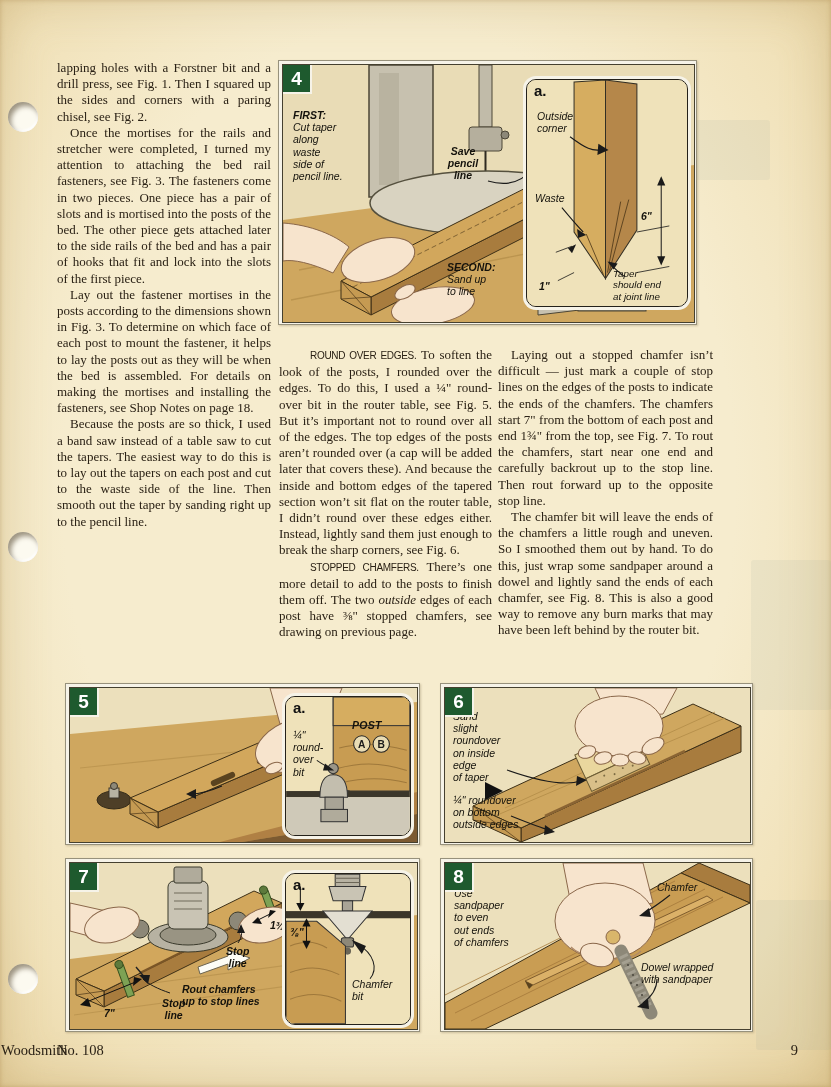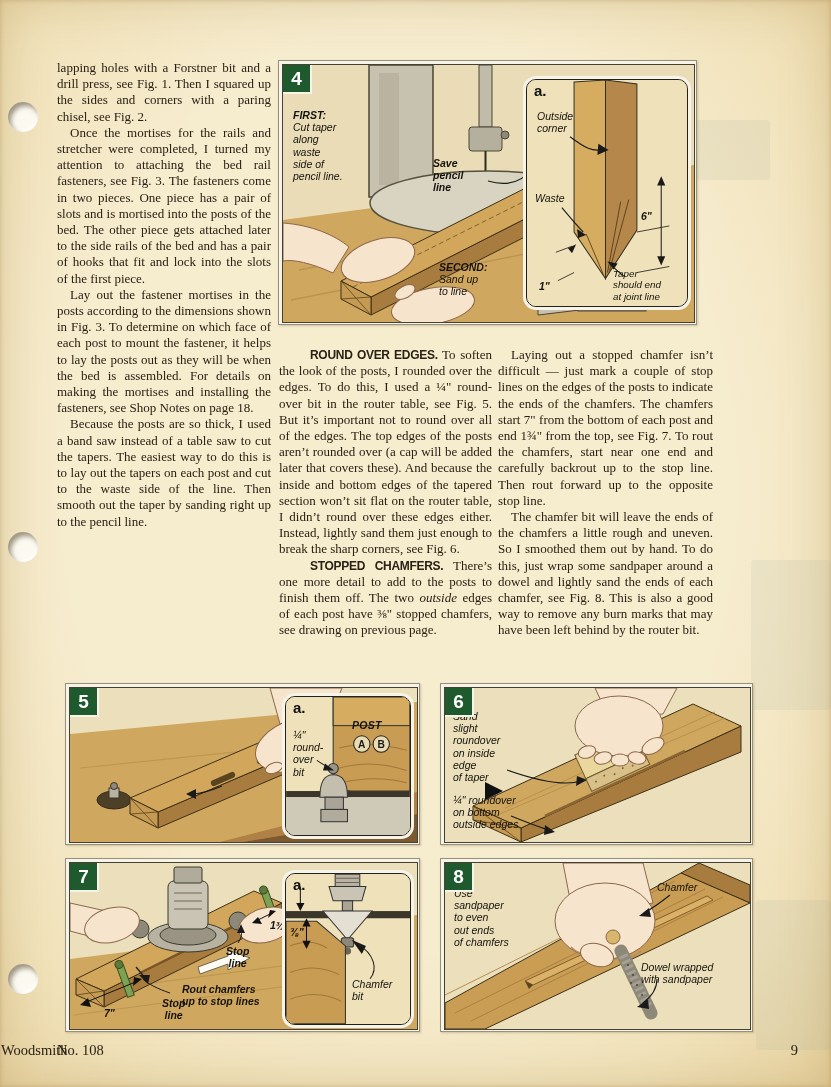--- a/index.html
+++ b/index.html
@@ -10,21 +10,21 @@
   .hole{position:absolute;left:8px;width:30px;height:30px;border-radius:50%;
         background:#fcfaf0;
         box-shadow:inset 3px 4px 5px rgba(80,65,40,.55), inset -1px -2px 2px rgba(255,255,255,.9);}
   .ghost{position:absolute;background:rgba(140,160,150,.10);border-radius:3px;}
 
   
   .col{position:absolute;font:13px/16.2px "Liberation Serif",serif;color:#2a2115;
        text-align:justify;}
   .col p{margin:0;text-indent:13px;}
   .col p.noindent{text-indent:0;}
-  .lead{font-family:"Liberation Sans",sans-serif;font-weight:700;font-size:12px;
+  .lead{font-family:"Liberation Sans",sans-serif;font-weight:400;font-size:10px;
         letter-spacing:-.3px;padding-left:18px;}
 
   
   .figure{position:absolute;background:#f6f3e8;border:1px solid #97917c;
           box-shadow:1px 1px 2px rgba(90,70,40,.25);padding:3px;box-sizing:border-box;}
   .canvas{position:relative;width:100%;height:100%;background:#ecdfb8;
           border:1px solid #45402f;overflow:hidden;}
   .scene{position:absolute;left:0;top:0;width:100%;height:100%;}
   .fig-num{position:absolute;top:0;left:0;width:27px;height:27px;background:#1e5a2e;
            color:#fff;font:700 19px/27px "Liberation Sans",sans-serif;text-align:center;
@@ -102,24 +102,24 @@
         <ellipse cx="122" cy="227" rx="11" ry="6" transform="rotate(-28 122 227)" fill="#f7e4cd" stroke="#8a674a"></ellipse>
         <path d="M205,116 C225,122 240,116 250,103" fill="none" stroke="#1a1a1a" stroke-width="1.2"></path>
         <polygon points="246,108 254,96 256,108" fill="#1a1a1a"></polygon>
       </svg>
       <div class="fig-num">4</div>
       <div class="fig-label" style="left:10px;top:44px;width:78px"><span class="pfx">FIRST:</span><br><span>Cut taper
 along
 waste
 side of
 pencil line.</span></div>
-      <div class="fig-label bold" style="left:150px;top:92px;width:60px;text-align:left"><span>Save
+      <div class="fig-label bold" style="left:150px;top:80px;width:60px;text-align:center"><span>Save
 pencil
 line</span></div>
-      <div class="fig-label" style="left:156px;top:196px;width:70px"><span class="pfx">SECOND:</span><br><span>Sand up
+      <div class="fig-label" style="left:164px;top:196px;width:70px"><span class="pfx">SECOND:</span><br><span>Sand up
 to line</span></div>
 
       <div class="inset" style="right:6px;top:14px;width:160px;height:226px">
         <svg class="scene" viewBox="0 0 157 223">
           <rect width="157" height="223" fill="#efe2ba"></rect>
           <polygon points="46,2 77,0 77,196 46,150" fill="#d6ad60" stroke="#332f24"></polygon>
           <polygon points="77,0 108,4 108,148 77,196" fill="#b5874a" stroke="#332f24"></polygon>
           <path d="M92,120 L79,190 M100,118 L81,188 M58,152 L75,192" stroke="#4a3517" stroke-width=".8"></path>
           <line x1="132" y1="100" x2="132" y2="178" stroke="#1a1a1a" stroke-width="1"></line>
           <polygon points="128,104 132,95 136,104" fill="#1a1a1a"></polygon>

